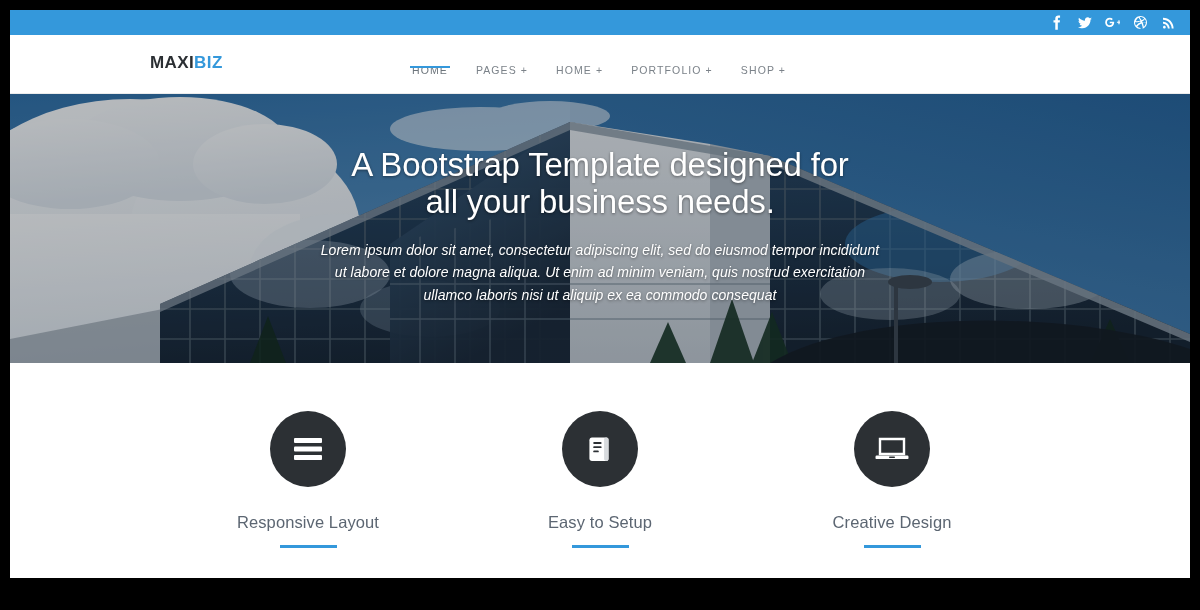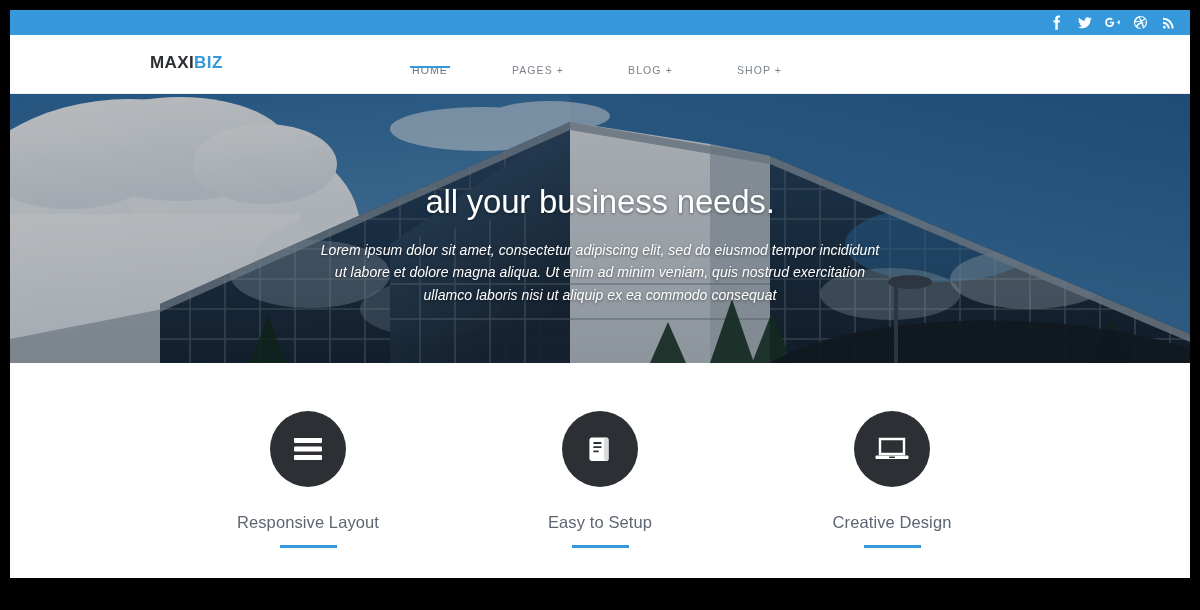--- a/index.html
+++ b/index.html
@@ -87,21 +87,20 @@
   .logo .maxi { color: #2b2f33; }
   .logo .biz  { color: #3498db; }
 
   .nav {
     position: absolute;
     left: 388px;
     top: 0;
     height: 58px;
     display: flex;
     align-items: flex-end;
-    gap: 36px;
   }
   .nav-item {
     position: relative;
     padding: 0 14px 17px 14px;
     font-size: 10.5px;
     letter-spacing: 1.1px;
     color: #7b8289;
     cursor: pointer;
     white-space: nowrap;
   }
@@ -248,21 +247,22 @@
     </div>
 
     <div class="header">
       <div class="logo">
         <span class="maxi">MAXI</span><span class="biz">BIZ</span>
       </div>
 
       <div class="nav">
         <div class="nav-item active">HOME</div>
         <div class="nav-item">PAGES +</div>
-        <div class="nav-item">BLOG +</div>
+        <div class="nav-item">HOME +</div>
+        <div class="nav-item">PORTFOLIO +</div>
         <div class="nav-item">SHOP +</div>
       </div>
     </div>
 
     <div class="hero">
       <div class="hero-photo">
         <svg viewBox="0 0 1180 269" preserveAspectRatio="none" aria-hidden="true">
           <defs>
             <linearGradient id="sky" x1="0" y1="0" x2="0.35" y2="1">
               <stop offset="0%" stop-color="#2e6fa8"></stop>
@@ -402,21 +402,21 @@
           <g fill="#3a434c">
             <rect x="884" y="190" width="4" height="79"></rect>
             <ellipse cx="900" cy="188" rx="22" ry="7"></ellipse>
           </g>
         </svg>
       </div>
       <div class="hero-overlay"></div>
 
       <div class="hero-content">
         <h1 class="hero-title">
-          <br>
+          <span>A Bootstrap Template designed for</span><br>
           <span>all your business needs.</span>
         </h1>
         <p class="hero-sub">Lorem ipsum dolor sit amet, consectetur adipiscing elit, sed do eiusmod tempor incididunt ut labore et dolore magna aliqua. Ut enim ad minim veniam, quis nostrud exercitation ullamco laboris nisi ut aliquip ex ea commodo consequat</p>
       </div>
     </div>
 
     <div class="features">
 
       <div class="feature">
         <div class="feature-circle">

